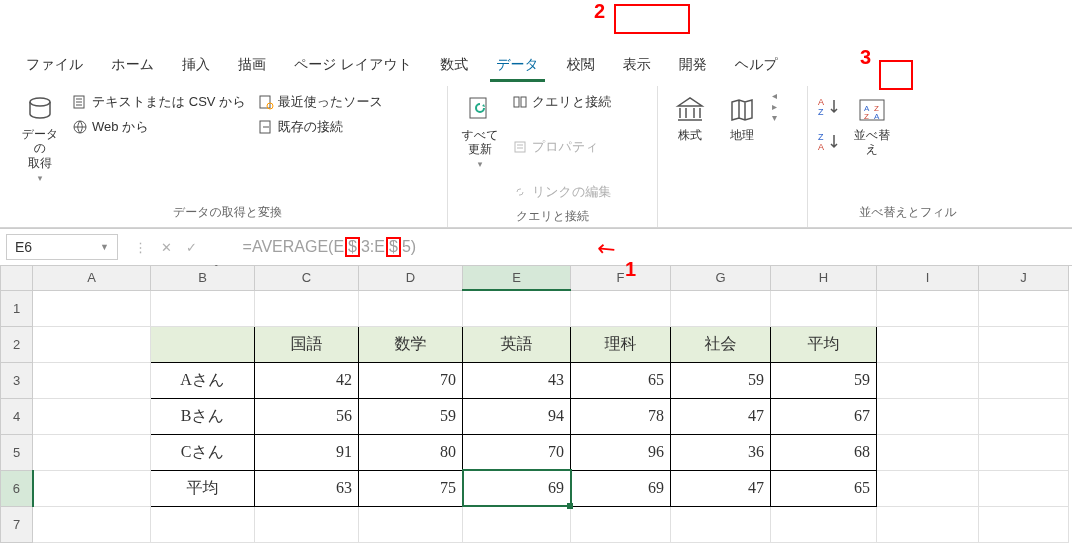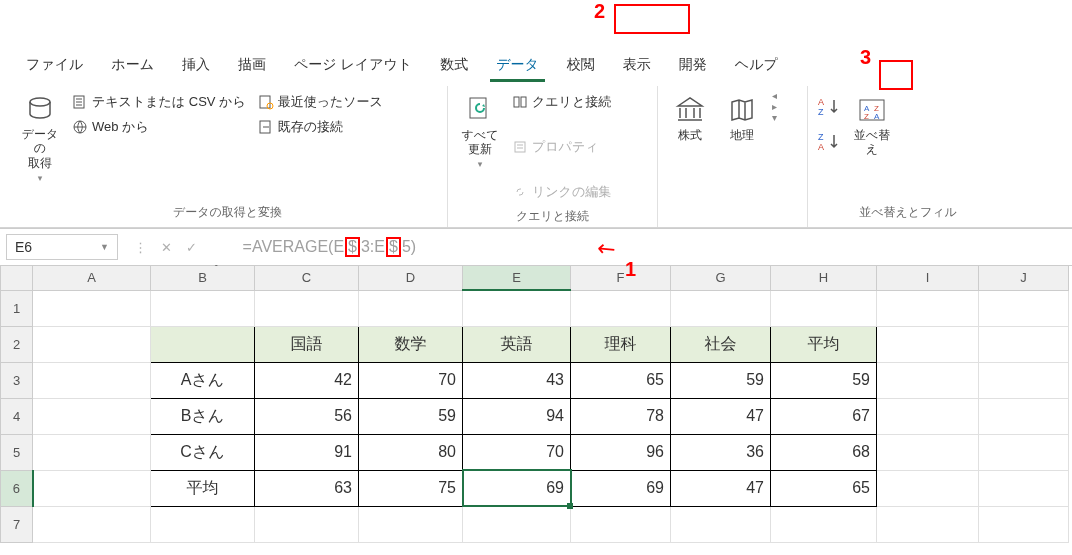--- a/index.html
+++ b/index.html
@@ -39,21 +39,21 @@
 .grid th.corner { width: 32px; height: 24px; background: #f0f0f0; border: 1px solid #ccc; border-top: none; }
 .grid th.colhdr { height: 24px; background: #f0f0f0; border: 1px solid #ccc; border-top: none; font-weight: normal; font-size: 13px; color: #555; }
 .grid th.colhdr.selcol { background: #d6e8d8; border-bottom: 2px solid #217346; }
 .grid th.rowhdr { width: 32px; background: #f0f0f0; border: 1px solid #ccc; font-weight: normal; font-size: 13px; color: #555; text-align: center; }
 .grid th.rowhdr.selrow { background: #d6e8d8; border-right: 2px solid #217346; }
 .grid td { border: 1px solid #e0e0e0; height: 36px; padding: 0 6px; font-size: 16px; }
 .grid .wA { width: 118px; } .grid .wB { width: 104px; } .grid .wC { width: 104px; }
 .grid .wD { width: 104px; } .grid .wE { width: 108px; } .grid .wF { width: 100px; }
 .grid .wG { width: 100px; } .grid .wH { width: 106px; } .grid .wI { width: 102px; } .grid .wJ { width: 90px; }
 
-.tbl-cell { border: 1px solid #000 !important; }
+.tbl-cell { border: 1px solid #000 !important; font-family: Liberation Serif, serif; }
 .tbl-hdr { background: #e5efdb; text-align: center; }
 .tbl-rowlbl { text-align: center; }
 .tbl-num { text-align: right; }
 .selected-cell { outline: 2px solid #217346; outline-offset: -1px; position: relative; }
 .fill-handle { position: absolute; right: -3px; bottom: -3px; width: 6px; height: 6px; background: #217346; }
 
 
 .annot { position: absolute; color: #ff0000; font-weight: bold; font-size: 20px; z-index: 10; pointer-events: none; }
 .annot-box { position: absolute; border: 2px solid #ff0000; z-index: 9; pointer-events: none; }
 .arrow { position: absolute; color: #ff0000; font-size: 22px; z-index: 10; pointer-events: none; transform: rotate(-40deg); }

